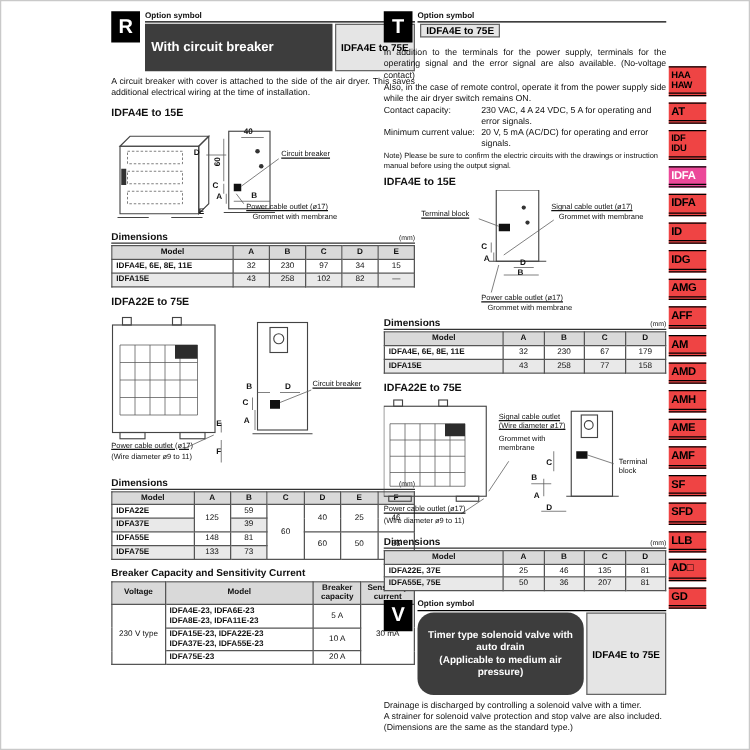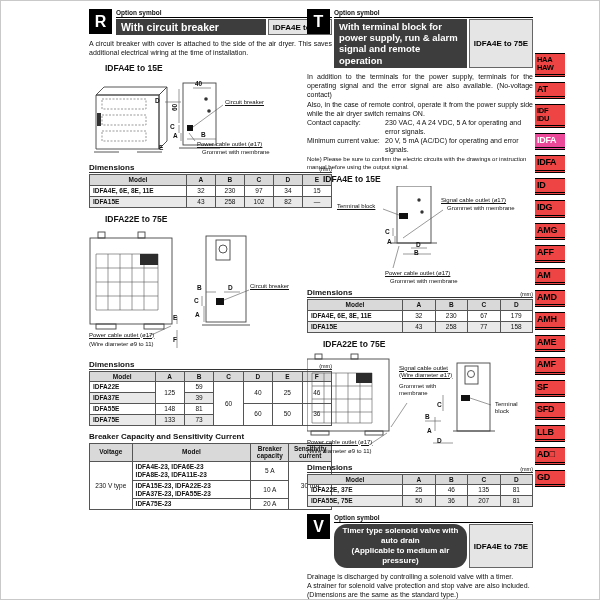--- a/index.html
+++ b/index.html
@@ -9,32 +9,32 @@
   .col { position:absolute; }
   #colL { left:88px; top:8px; width:243px; }
   #colR { left:306px; top:8px; width:226px; }
 
   
   .opt-head { display:flex; align-items:flex-start; margin-bottom:4px; }
   .opt-sym { width:23px; height:25px; background:#000; color:#fff; font-weight:bold; font-size:16px; display:flex; align-items:center; justify-content:center; flex:none; margin-right:4px; }
   .opt-main { flex:1; }
   .opt-oslabel { font-size:6.5px; font-weight:bold; border-bottom:1px solid #000; padding-bottom:1px; margin-bottom:1px; }
   .opt-row { display:flex; align-items:stretch; }
-  .opt-bar { flex:1; background:#3d3d3d; color:#fff; font-weight:bold; padding:2px 5px; display:flex; flex-direction:column; justify-content:center; }
+  .opt-bar { flex:1; background:#3d3d3d; color:#fff; font-weight:bold; padding:13px 5px; display:flex; flex-direction:column; justify-content:center; }
   .opt-bar.one { font-size:10.5px; }
   .opt-bar.three { font-size:9.5px; line-height:1.18; white-space:pre-line; }
   .opt-bar.two { font-size:8px; line-height:1.25; white-space:pre-line; text-align:center;border-radius:13px; }
   .opt-range { background:#e5e5e5; border:1px solid #666; color:#000; font-weight:bold; font-size:8px; display:flex; align-items:center; padding:0 4px; margin-left:2px; flex:none; }
 
   .desc { font-size:7px; line-height:1.3; text-align:justify; margin:2px 0 4px; }
   .small-note { font-size:6px; line-height:1.25; margin:2px 0; white-space:pre-line; }
   .kv { display:flex; font-size:7px; line-height:1.25; }
   .kv .k { width:78px; flex:none; }
   .kv .v { white-space:pre-line; }
-  .fig-heading { font-size:8.5px; font-weight:bold; margin:6px 16px 2px; }
+  .fig-heading { font-size:8.5px; font-weight:bold; margin:6px 0 2px; }
   .sec-heading { font-size:8px; font-weight:bold; margin:6px 0 2px; }
 
   .dimrow { display:flex; justify-content:space-between; align-items:flex-end; border-bottom:1.5px solid #333; margin-top:6px; margin-bottom:1px;text-align:center; }
   .dimrow .dh { font-size:8px; font-weight:bold; }
   .dimrow .mm { font-size:5.5px; }
 
   table { border-collapse:collapse; width:100%; font-size:6.5px; table-layout:fixed; }
   th,td { border:1px solid #555; padding:1px 2px; text-align:center; line-height:1.2; overflow:hidden; }
   th { background:#d9d9d9; font-weight:bold; }
   td.model { text-align:left; font-weight:bold; padding-left:3px; }
@@ -278,23 +278,20 @@
       </table>
   </div>
 
   <div id="colR" class="col">
 
     <div class="opt-head">
       <div class="opt-sym">T</div>
       <div class="opt-main">
         <div class="opt-oslabel">Option symbol</div>
         <div class="opt-row">
-          <div class="opt-bar three">With terminal block for
-power supply, run &amp; alarm
-signal and remote operation</div>
           <div class="opt-range">IDFA4E to 75E</div>
         </div>
       </div>
     </div>
 
     <div class="desc" style="margin-bottom:1px">In addition to the terminals for the power supply, terminals for the operating signal and the error signal are also available. (No-voltage contact)</div>
     <div class="desc" style="margin:0 0 1px">Also, in the case of remote control, operate it from the power supply side while the air dryer switch remains ON.</div>
     <div class="kv">
       <span class="k">Contact capacity:</span>
       <span class="v">230 VAC, 4 A   24 VDC, 5 A for operating and

